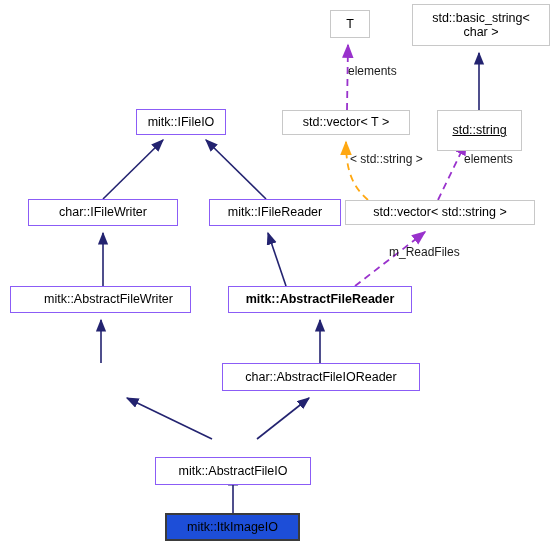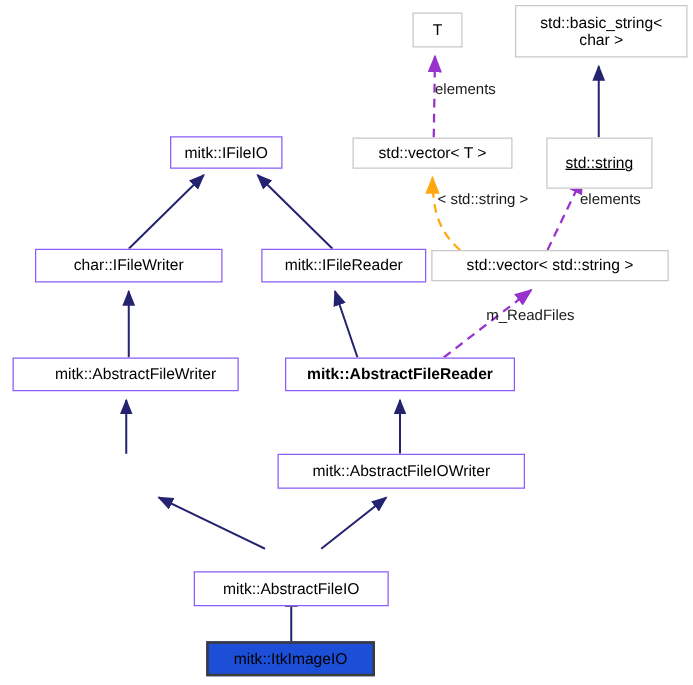--- a/index.html
+++ b/index.html
@@ -134,21 +134,21 @@
   <div class="node-box strong" id="node-abstractfilewriter" style="left:10px; top:286px; width:181px; height:27px;padding-left:16px;">
     <span>mitk::AbstractFileWriter</span>
   </div>
 
   <div class="node-box strong" id="node-abstractfilereader" style="left:228px; top:286px; width:184px; height:27px;font-weight:bold;">
     <span>mitk::AbstractFileReader</span>
   </div>
 
 
   <div class="node-box strong" id="node-abstractfileioreader" style="left:222px; top:363px; width:198px; height:28px;">
-    <span>mitk::AbstractFileIOWriter</span>
+    <span>char::AbstractFileIOReader</span>
   </div>
 
   <div class="node-box strong" id="node-abstractfileio" style="left:155px; top:457px; width:156px; height:28px;">
     <span>mitk::AbstractFileIO</span>
   </div>
 
   <div class="node-box current" id="node-itkimageio" style="left:165px; top:513px; width:135px; height:28px;">
     <span>mitk::ItkImageIO</span>
   </div>
 

